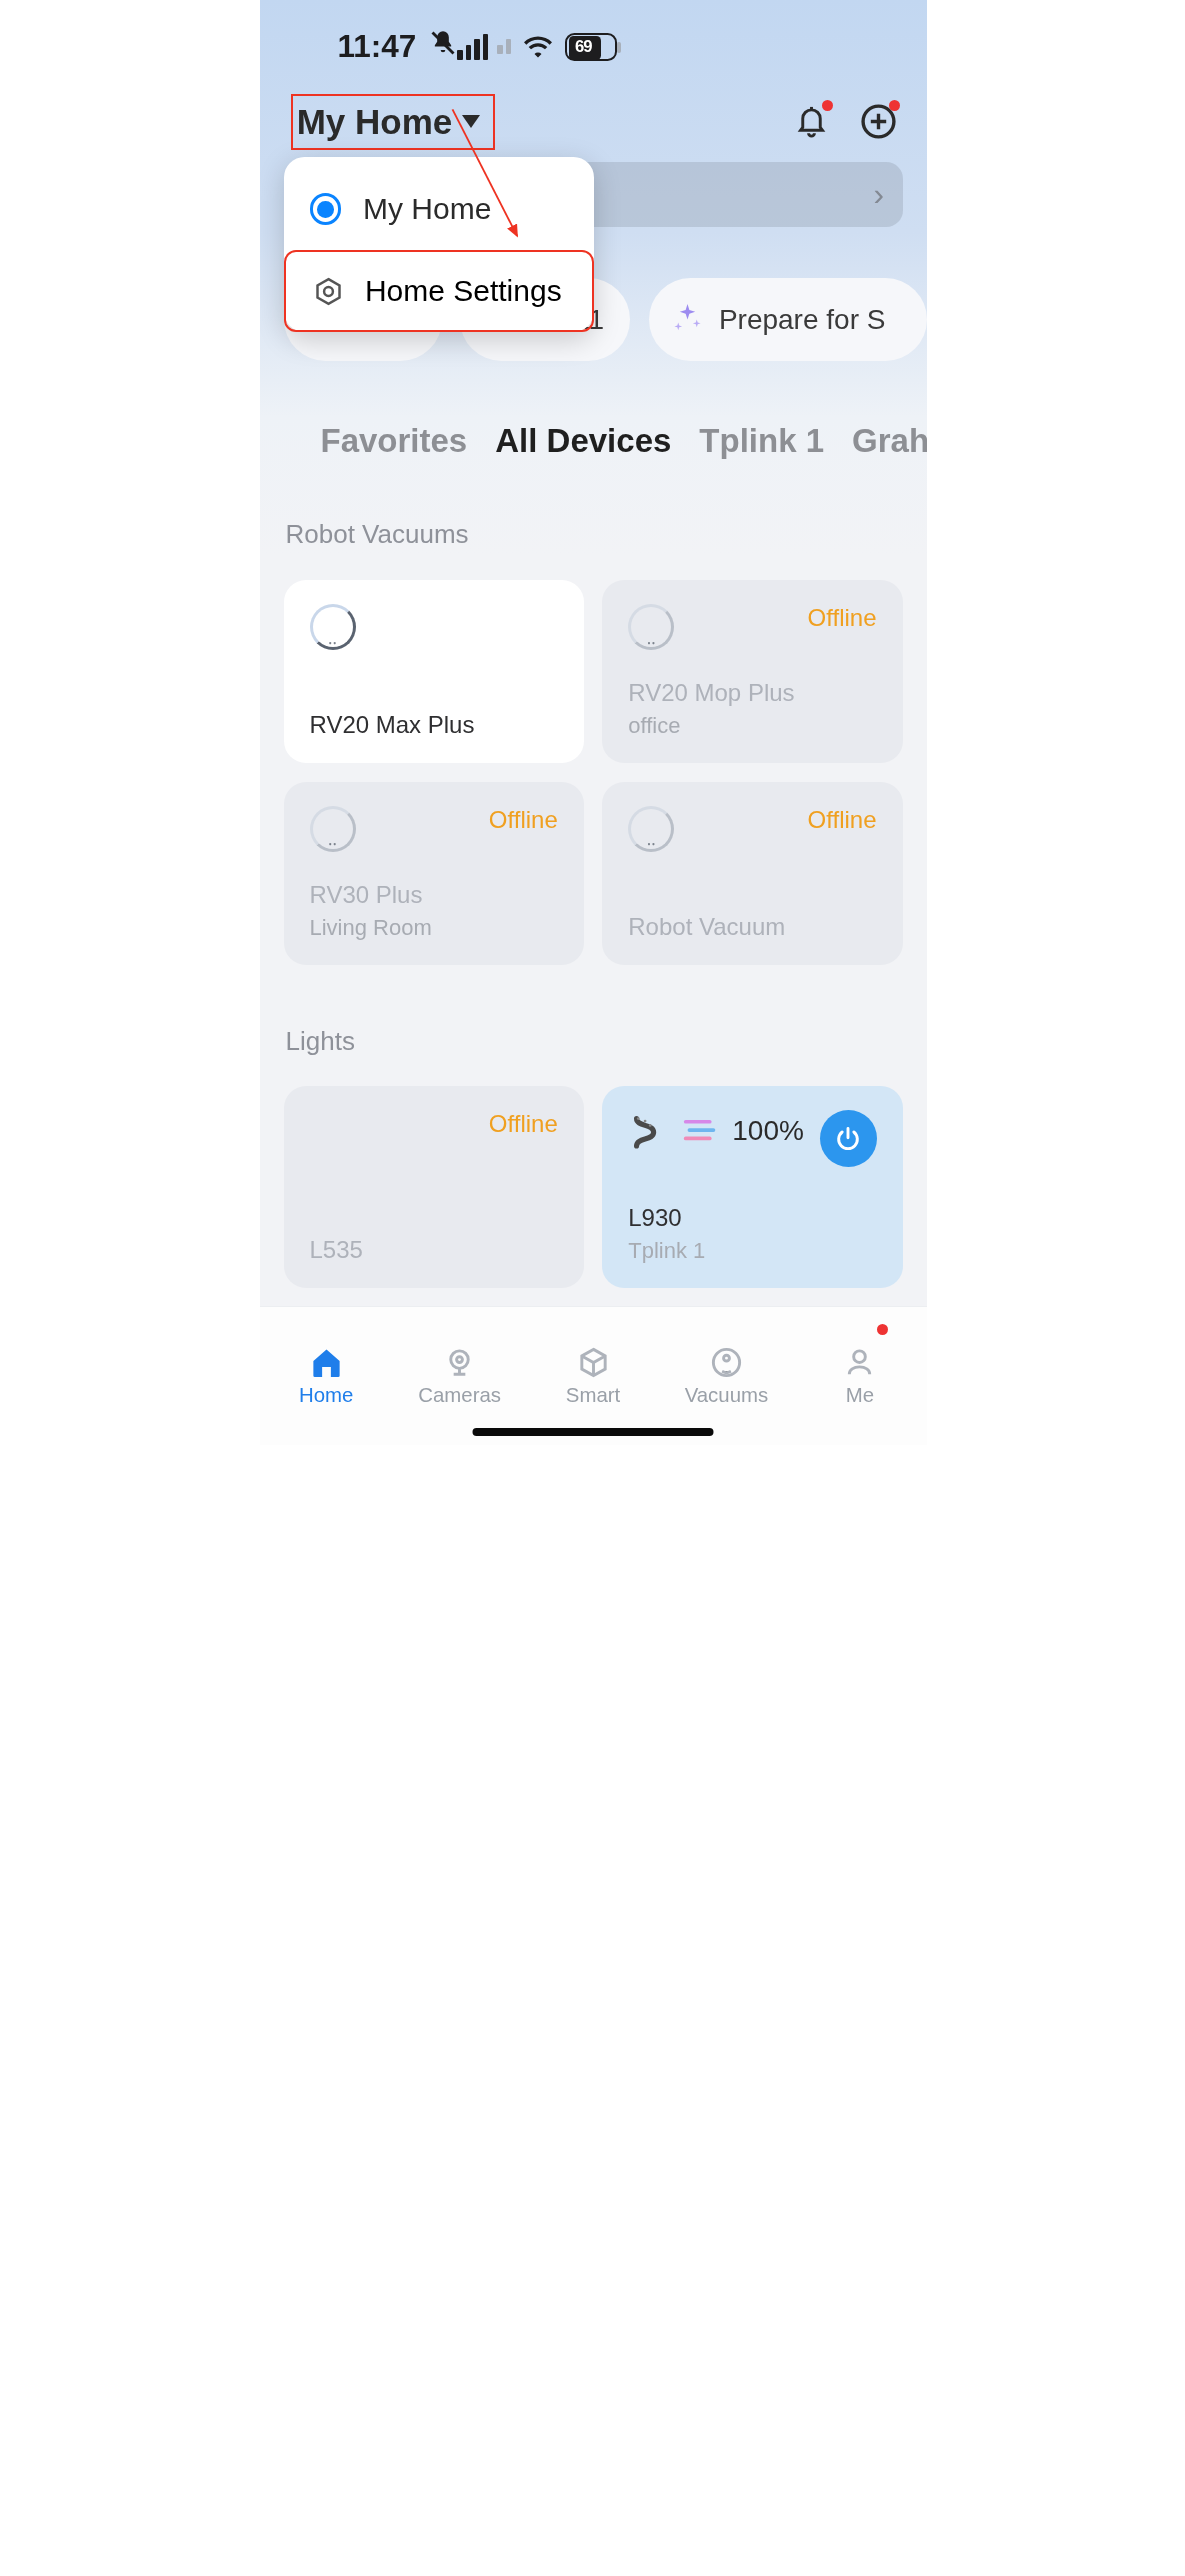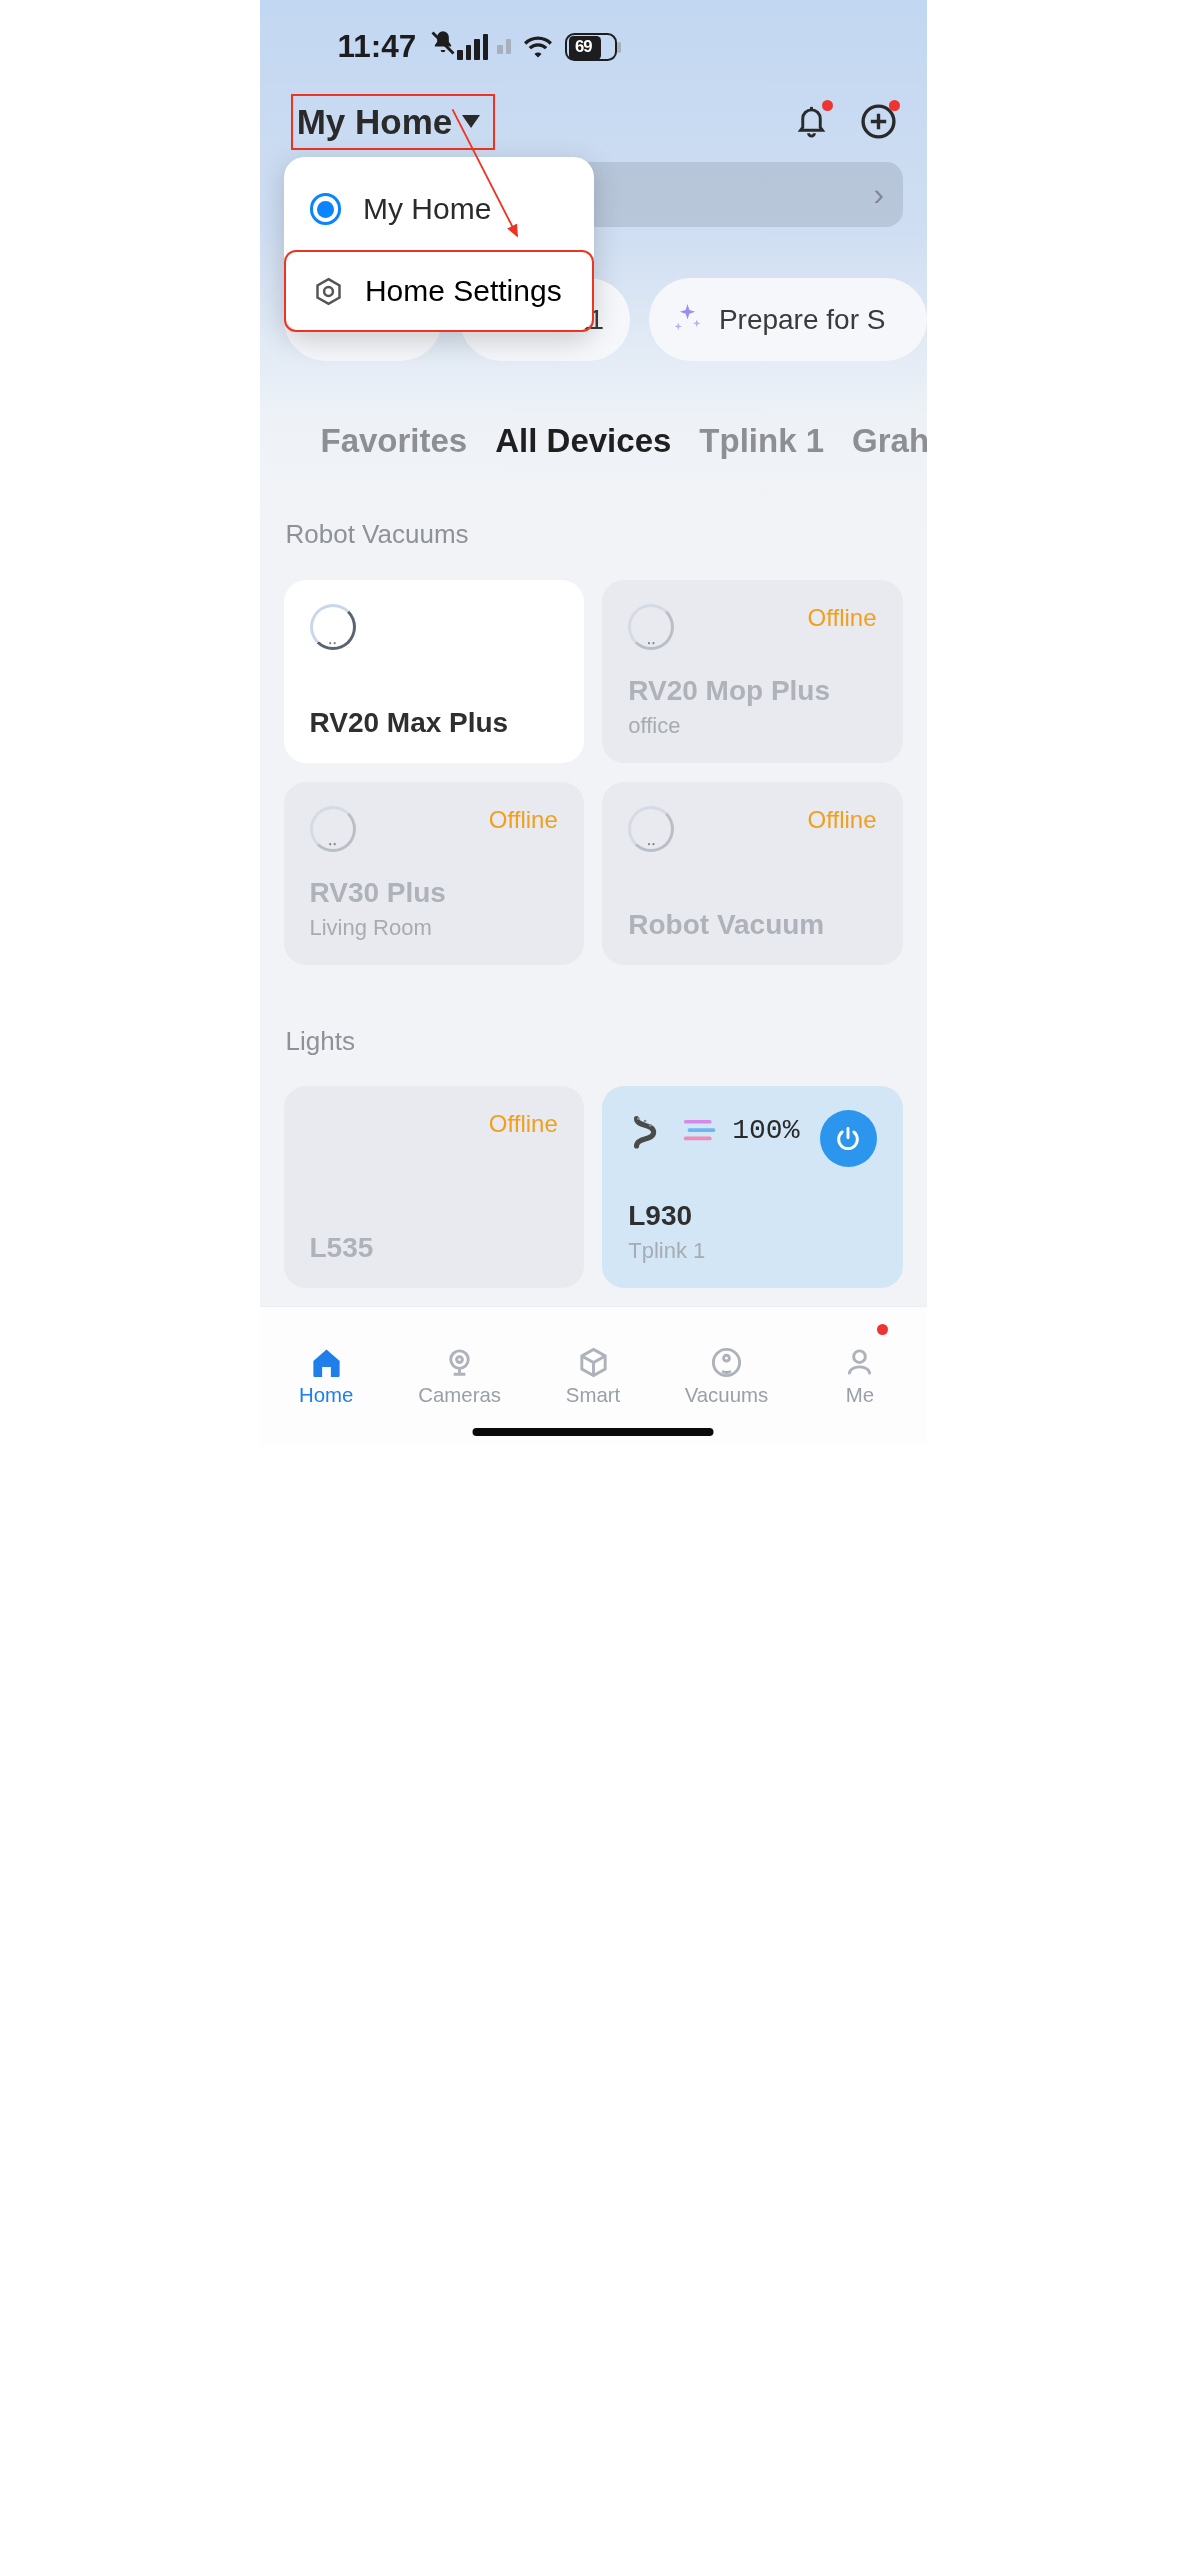--- a/index.html
+++ b/index.html
@@ -71,34 +71,34 @@
   .sec1{top:519px;}
   .grid{position:absolute; left:24px; right:24px; display:grid; grid-template-columns:1fr 1fr; gap:18.5px;}
   .g1{top:580px;}
   .card{background:#e8eaef; border-radius:22px; padding:24px 26px 24px 26px; min-height:183px; display:flex; flex-direction:column; justify-content:space-between;}
   .card.online{background:#fff;}
   .card .top{display:flex; justify-content:space-between; align-items:flex-start;}
   .vac{width:46px;height:46px;border-radius:50%; border:3.7px solid #b9bfc8; border-top-color:#d5dbe4; border-left-color:#d5dbe4; position:relative;}
   .vac.on{border-color:#5a6370; border-top-color:#c9d7ea; border-left-color:#c9d7ea;}
   .vac::after{content:"‥"; position:absolute; bottom:-1.9px; left:50%; transform:translateX(-50%); color:#7b828c; font-size:16.7px;}
   .stat{color:#f0a020; font-size:24px; font-weight:500;}
-  .card .name{font-size:28px; color:#2f2f31; font-weight:700;}
+  .card .name{font-size:24px; color:#2f2f31; font-weight:400;}
   .card.offline .name{color:#aeb2ba;}
   .card .sub{font-size:22px; color:#a7abb2; margin-top:5.6px;}
   
   .sec2{top:1026px;}
   .g2{top:1086px;}
   .bulb{width:37px;height:50px; position:relative;}
   .bulb .b1{width:37px;height:37px;border-radius:50%;background:#c8ccd3;}
   .bulb .b2{width:13px;height:13px;background:#c8ccd3;margin:-3.7px auto 0;border-radius:2.8px;}
   .lcard{min-height:202px;}
   .light-on{background:#d3e6f6 !important;}
   .strip{display:flex; align-items:center; gap:13px;}
   .strip svg{display:block;}
-  .pct{font-size:28px; color:#2a2a2a; font-weight:500;font-family:Liberation Mono, monospace;}
+  .pct{font-size:28px; color:#2a2a2a; font-weight:500;}
   .power{width:57px;height:57px;border-radius:50%;background:#2c96ee;display:flex;align-items:center;justify-content:center;}
   .power svg{display:block;}
 
   .g3{top:1312px;}
   .stubcard{background:#e8eaef; border-radius:22px 22px 0 0; height:30px;}
 
   
   .tabbar{position:absolute; left:0; right:0; bottom:0; height:139px; background:#fdfdfd; display:flex; border-top:0.9px solid #eceef1;}
   .tb{flex:1; display:flex; flex-direction:column; align-items:center; justify-content:center; gap:4px; font-size:20.4px; color:#9aa0a8; position:relative;}
   .tb.active{color:#1f7eea;}

